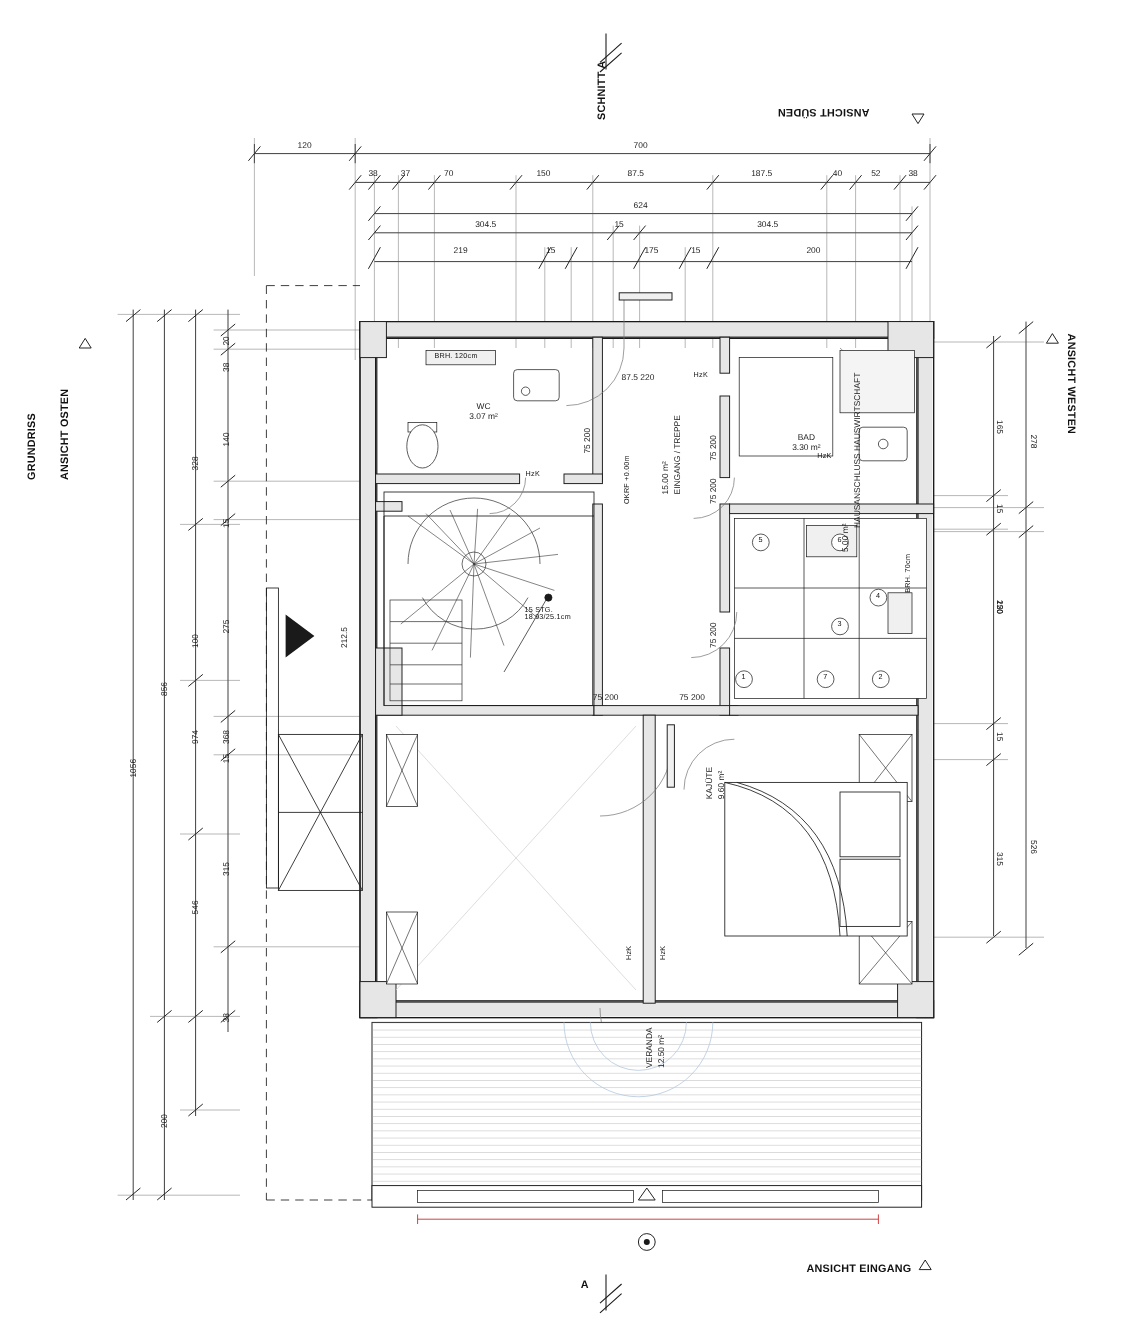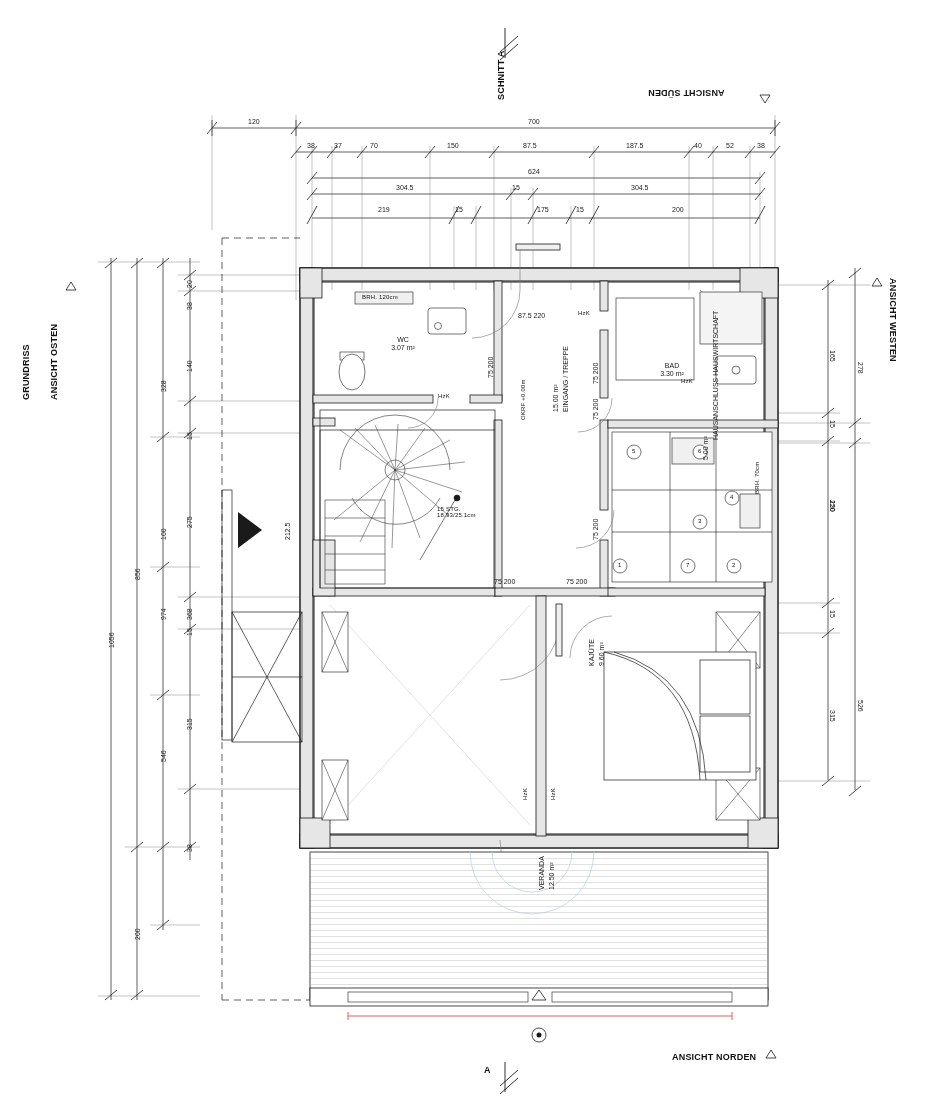--- a/index.html
+++ b/index.html
@@ -441,21 +441,21 @@
         <line x1="500" y1="1094" x2="518" y2="1078"></line>
       </g>
     </g>
   </svg>
 
   <div class="lbl big b vert" style="left:497px; top:100px;">SCHNITT A</div>
   <div class="lbl big b flip" style="left:648px; top:88px;">ANSICHT SÜDEN</div>
   <div class="lbl big b vert" style="left:22px; top:400px;">GRUNDRISS</div>
   <div class="lbl big b vert" style="left:50px; top:400px;">ANSICHT OSTEN</div>
   <div class="lbl big b vert180" style="left:897px; top:278px;">ANSICHT WESTEN</div>
-  <div class="lbl big b" style="left:672px; top:1053px;">ANSICHT NORDEN</div>
+  <div class="lbl big b" style="left:672px; top:1053px;">ANSICHT EINGANG</div>
   <div class="lbl big b" style="left:484px; top:1066px;">A</div>
 
   <div class="dimtxt" style="left:248px; top:118px;">120</div>
   <div class="dimtxt" style="left:528px; top:118px;">700</div>
 
   <div class="dimtxt" style="left:307px; top:142px;">38</div>
   <div class="dimtxt" style="left:334px; top:142px;">37</div>
   <div class="dimtxt" style="left:370px; top:142px;">70</div>
   <div class="dimtxt" style="left:447px; top:142px;">150</div>
   <div class="dimtxt" style="left:523px; top:142px;">87.5</div>

